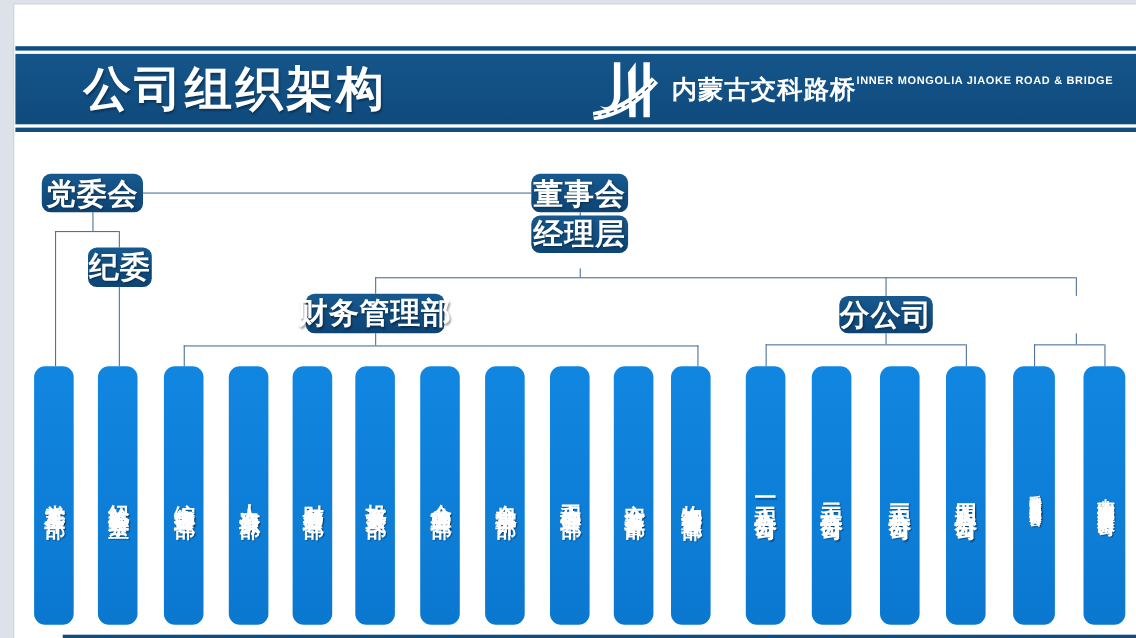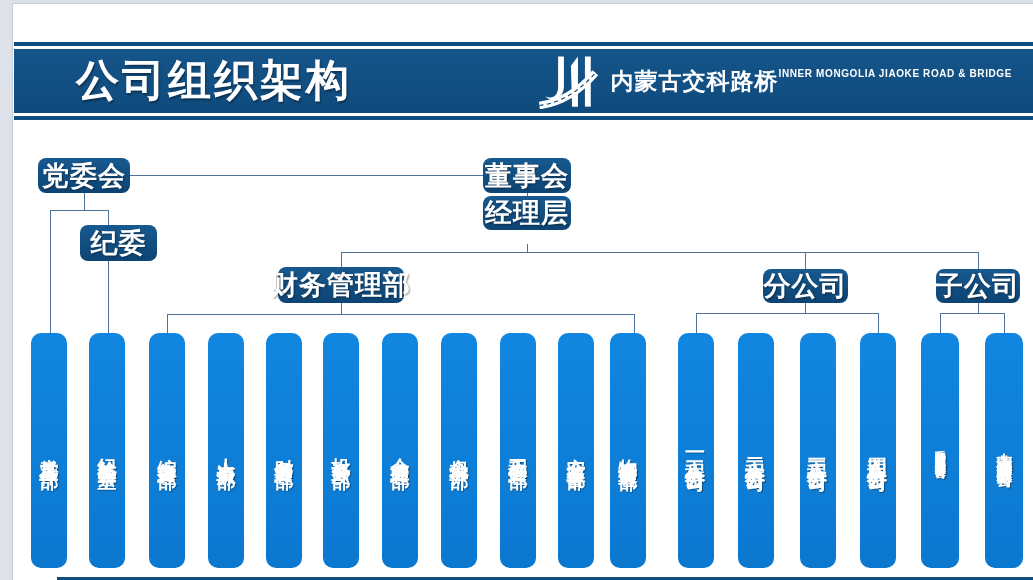--- a/index.html
+++ b/index.html
@@ -107,24 +107,23 @@
     <div class="vline" style="left: 634px; top: 314px; height: 19px;"></div>
     <div class="vline" style="left: 805px; top: 303px; height: 10px;"></div>
     <div class="vline" style="left: 696px; top: 313px; height: 20px;"></div>
     <div class="vline" style="left: 878px; top: 313px; height: 20px;"></div>
     <div class="vline" style="left: 978px; top: 303px; height: 10px;"></div>
     <div class="vline" style="left: 940px; top: 313px; height: 20px;"></div>
     <div class="vline" style="left: 1004px; top: 313px; height: 20px;"></div>
     <div class="obox" style="left: 38px; top: 158px; width: 92px; height: 35px;">党委会</div>
     <div class="obox" style="left: 483px; top: 158px; width: 88px; height: 35px;">董事会</div>
     <div class="obox" style="left: 483px; top: 196px; width: 88px; height: 34px;">经理层</div>
-    <div class="obox" style="left: 80px; top: 225px; width: 77px; height: 36px;">纪委</div>
+    <div class="obox" style="left: 80px; top: 225px; width: 58px; height: 36px;">纪委</div>
     <div class="obox" style="left: 278px; top: 267px; width: 126px; height: 36px;">财务管理部</div>
     <div class="obox" style="left: 763px; top: 269px; width: 85px; height: 34px;">分公司</div>
-    <div class="obox" style="left: 936px; top: 269px; width: 84px; height: 34px;">子公司</div>
     <div class="pill len5" style="left: 31px; top: 333px; width: 36px; height: 235px;">党群工作部</div>
     <div class="pill len5" style="left: 89px; top: 333px; width: 36px; height: 235px;">纪检监察室</div>
     <div class="pill len5" style="left: 149px; top: 333px; width: 36px; height: 235px;">综合管理部</div>
     <div class="pill len5" style="left: 208px; top: 333px; width: 36px; height: 235px;">人力资源部</div>
     <div class="pill len5" style="left: 266px; top: 333px; width: 36px; height: 235px;">财务管理部</div>
     <div class="pill len5" style="left: 323px; top: 333px; width: 36px; height: 235px;">投资开发部</div>
     <div class="pill len5" style="left: 382px; top: 333px; width: 36px; height: 235px;">企业管理部</div>
     <div class="pill len5" style="left: 441px; top: 333px; width: 36px; height: 235px;">合规审计部</div>
     <div class="pill len5" style="left: 500px; top: 333px; width: 36px; height: 235px;">工程管理部</div>
     <div class="pill len5" style="left: 558px; top: 333px; width: 36px; height: 235px;">安全监督部</div>

